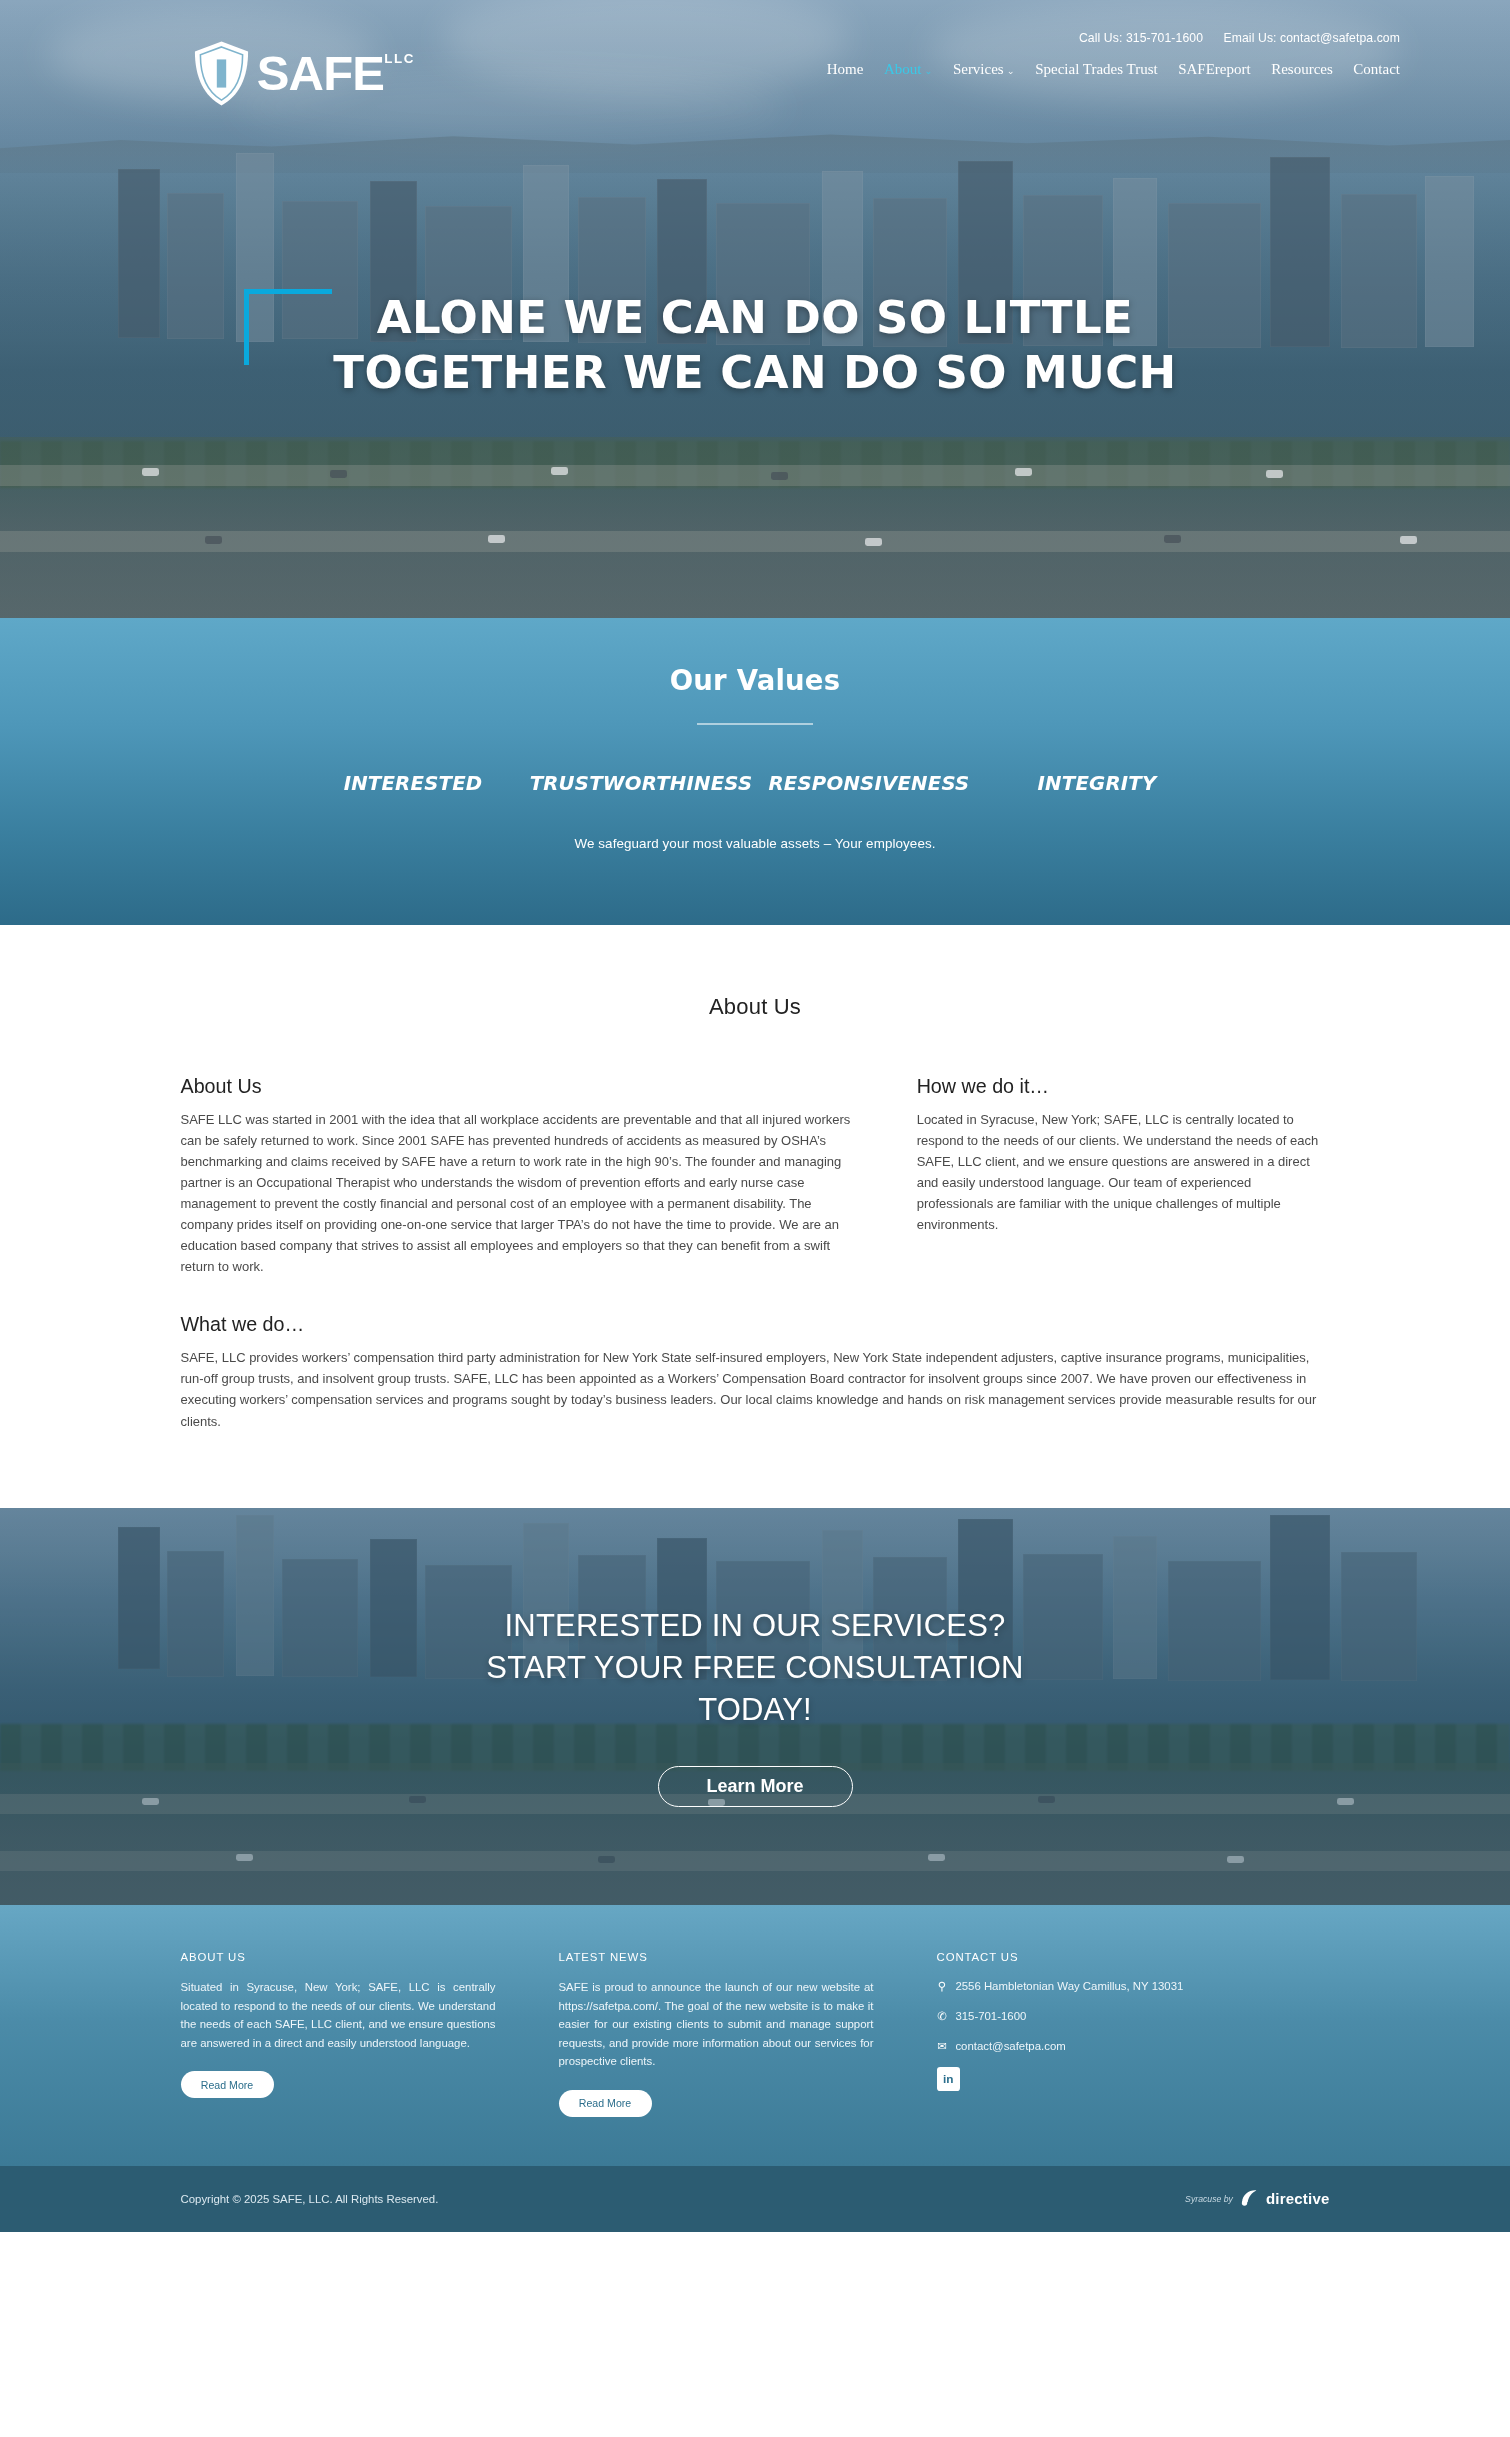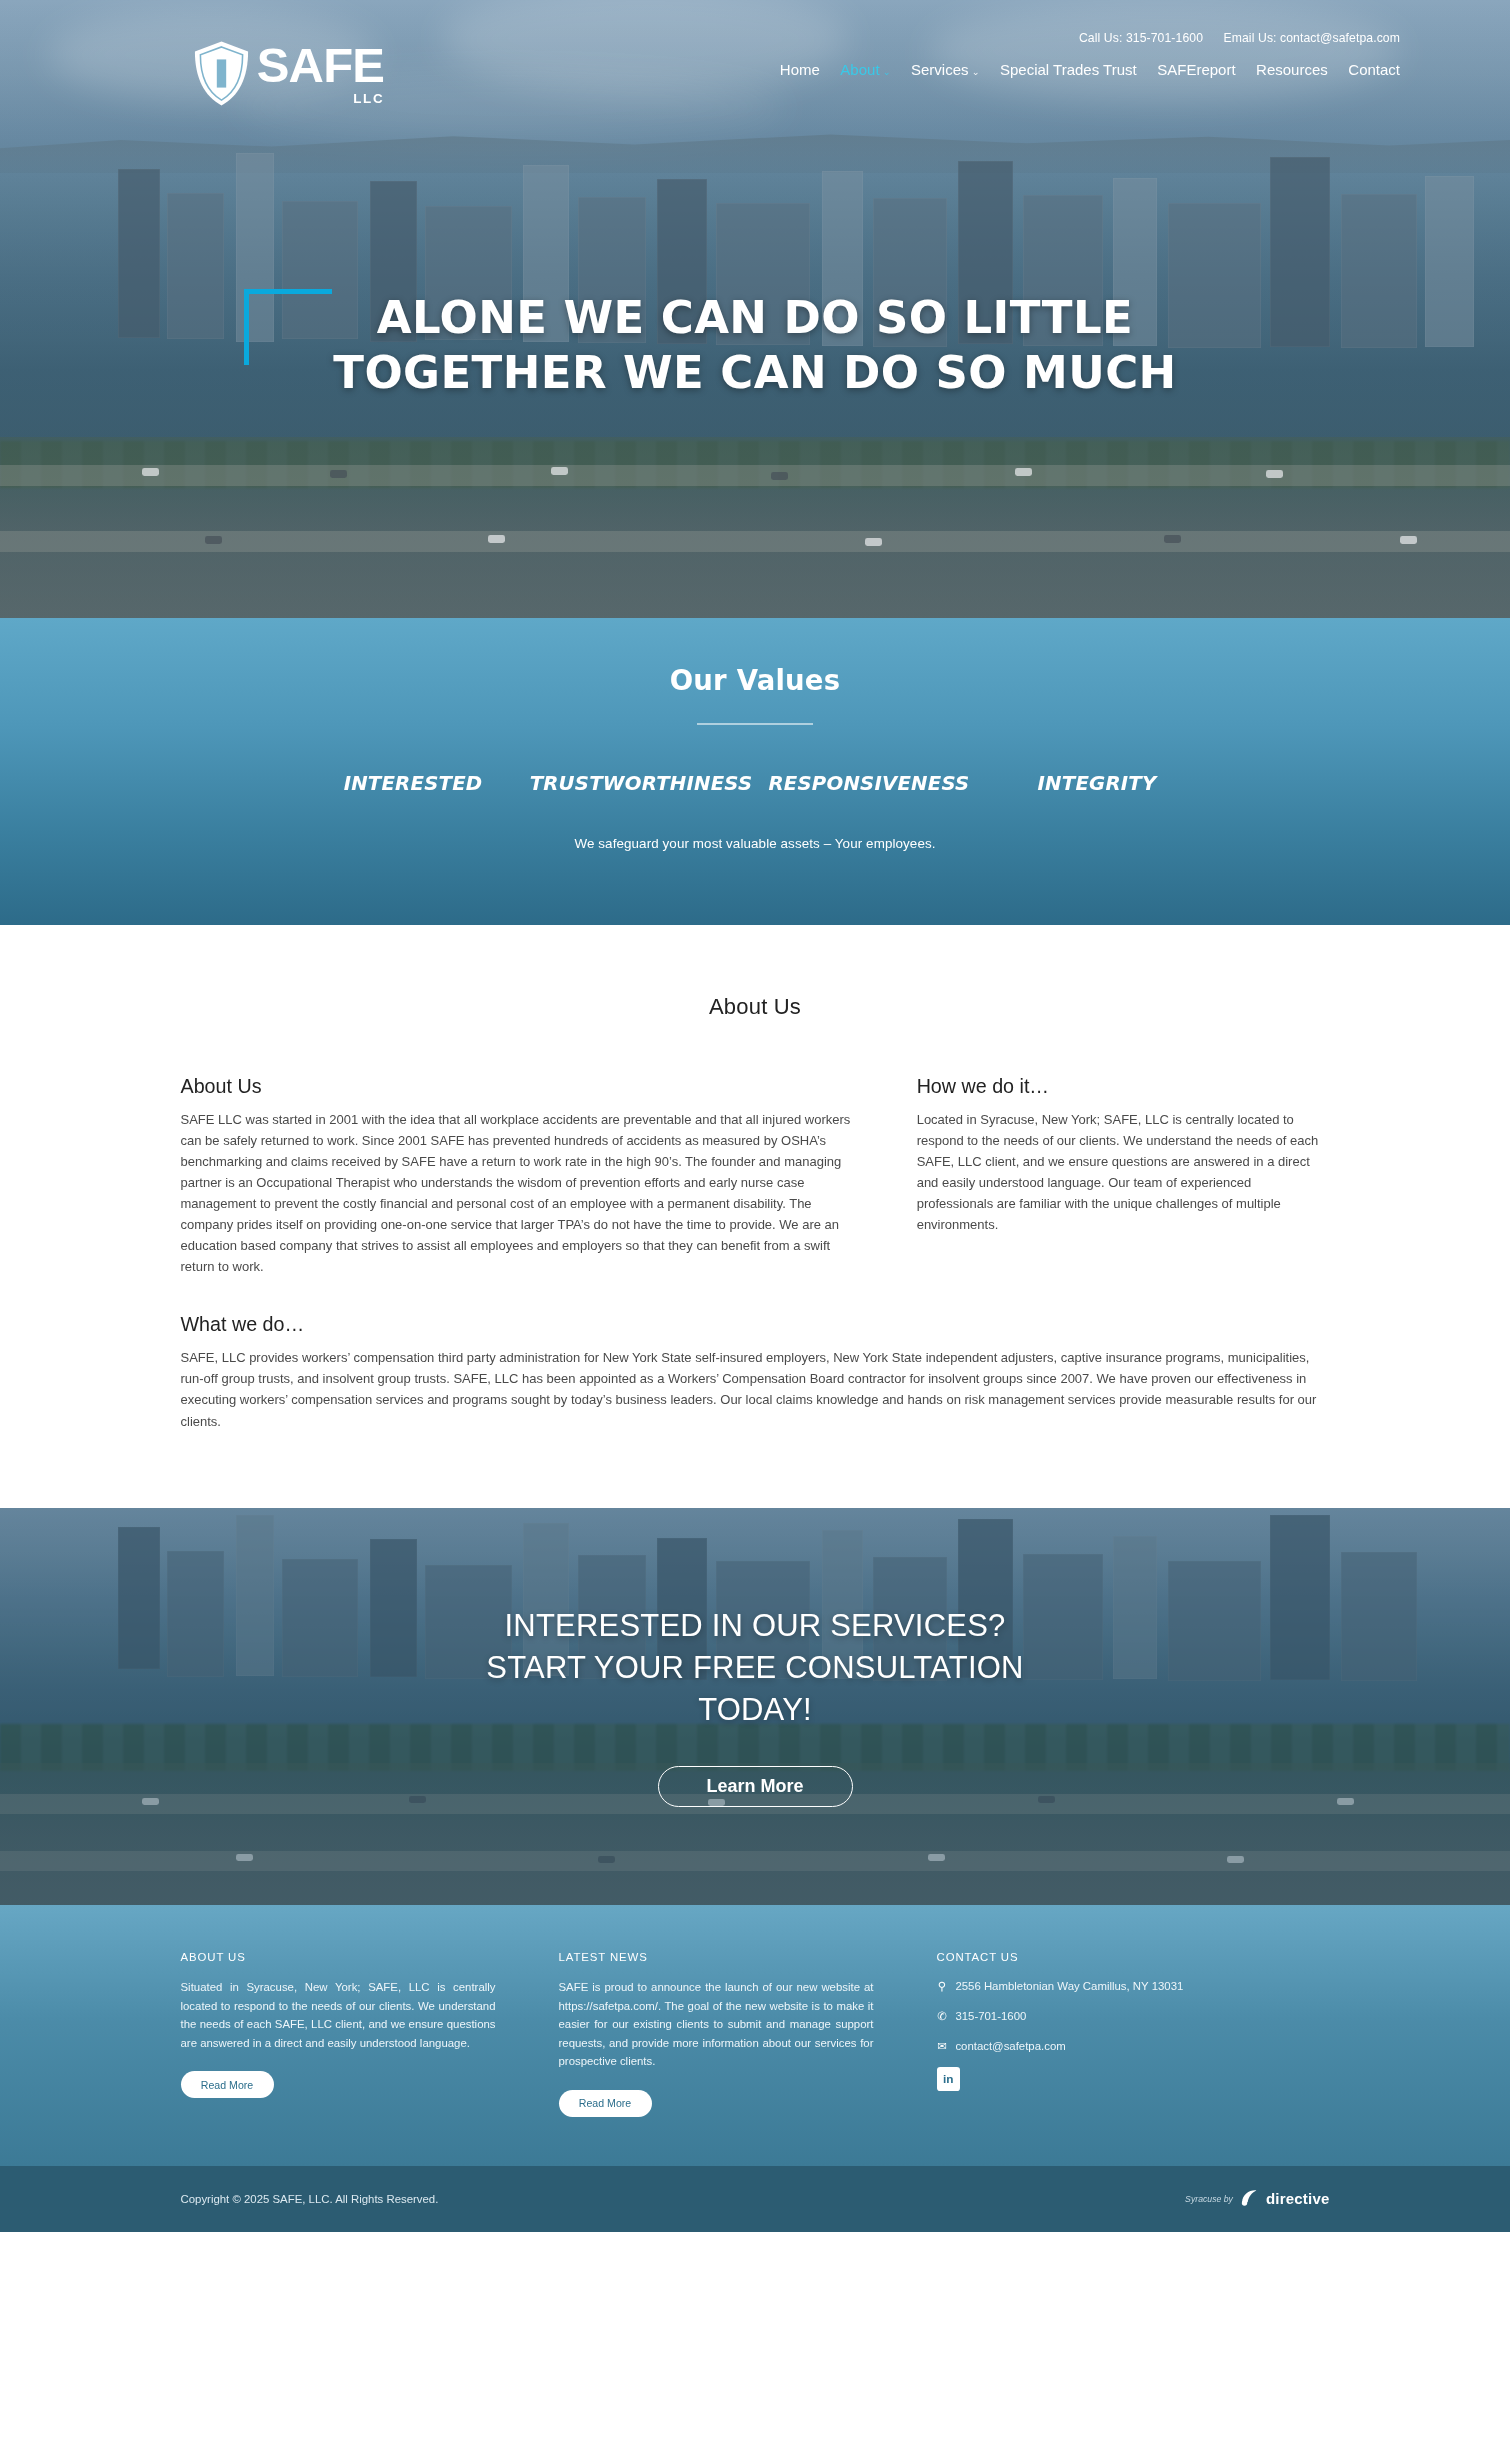--- a/index.html
+++ b/index.html
@@ -84,21 +84,21 @@
   .llc-word {
     font-size: 13.4px; font-weight: bold; color: #fff; letter-spacing: 1.6px;
     text-align: right; margin-top: 1.6px;
   }
 
   nav.mainnav {
     position: absolute; top: 61px; right: 110px; z-index: 6;
     display: flex; align-items: center; gap: 20.5px;
     font-size: 15px; color: #fff;
   }
-  nav.mainnav .navitem { color: #fff; text-decoration: none; white-space: nowrap; cursor: pointer; }
+  nav.mainnav .navitem { color: #fff; text-decoration: none; white-space: nowrap; cursor: pointer; font-family: Liberation Serif, serif; }
   nav.mainnav .navitem.active { color: #39c9e8; }
   .caret { font-size: 9.4px; margin-left: 3.1px; opacity: .9; }
 
   .hero-text {
     position: absolute; top: 291px; left: 0; width: 1510px;
     text-align: center; z-index: 5;
     color: #fff;
     font-size: 45px; font-weight: bold; line-height: 1.22;
     letter-spacing: 0.4px;
     text-shadow: 0 1.6px 7.9px rgba(0,0,0,0.35);
@@ -293,21 +293,21 @@
   </div>
 
   <div class="logo-wrap">
     <span class="shield">
       <svg width="61" height="69" viewBox="0 0 78 88">
         <path d="M39 3 L73 16 C73 50 61 73 39 85 C17 73 5 50 5 16 Z" fill="#ffffff"></path>
         <path d="M39 10 L66 20 C66 48 56 68 39 78 C22 68 12 48 12 20 Z" fill="none" stroke="#7fb4cd" stroke-width="2"></path>
         <rect x="33" y="26" width="12" height="36" fill="#7fb4cd"></rect>
       </svg>
     </span>
-    <span style="display:flex; flex-direction:column;">
+    <span style="display:flex; flex-direction:row;">
       <span class="safe-word">SAFE</span>
       <span class="llc-word">LLC</span>
     </span>
   </div>
 
   <nav class="mainnav">
     <span class="navitem">Home</span>
     <span class="navitem active">
       <span>About</span><span class="caret">⌄</span>
     </span>

